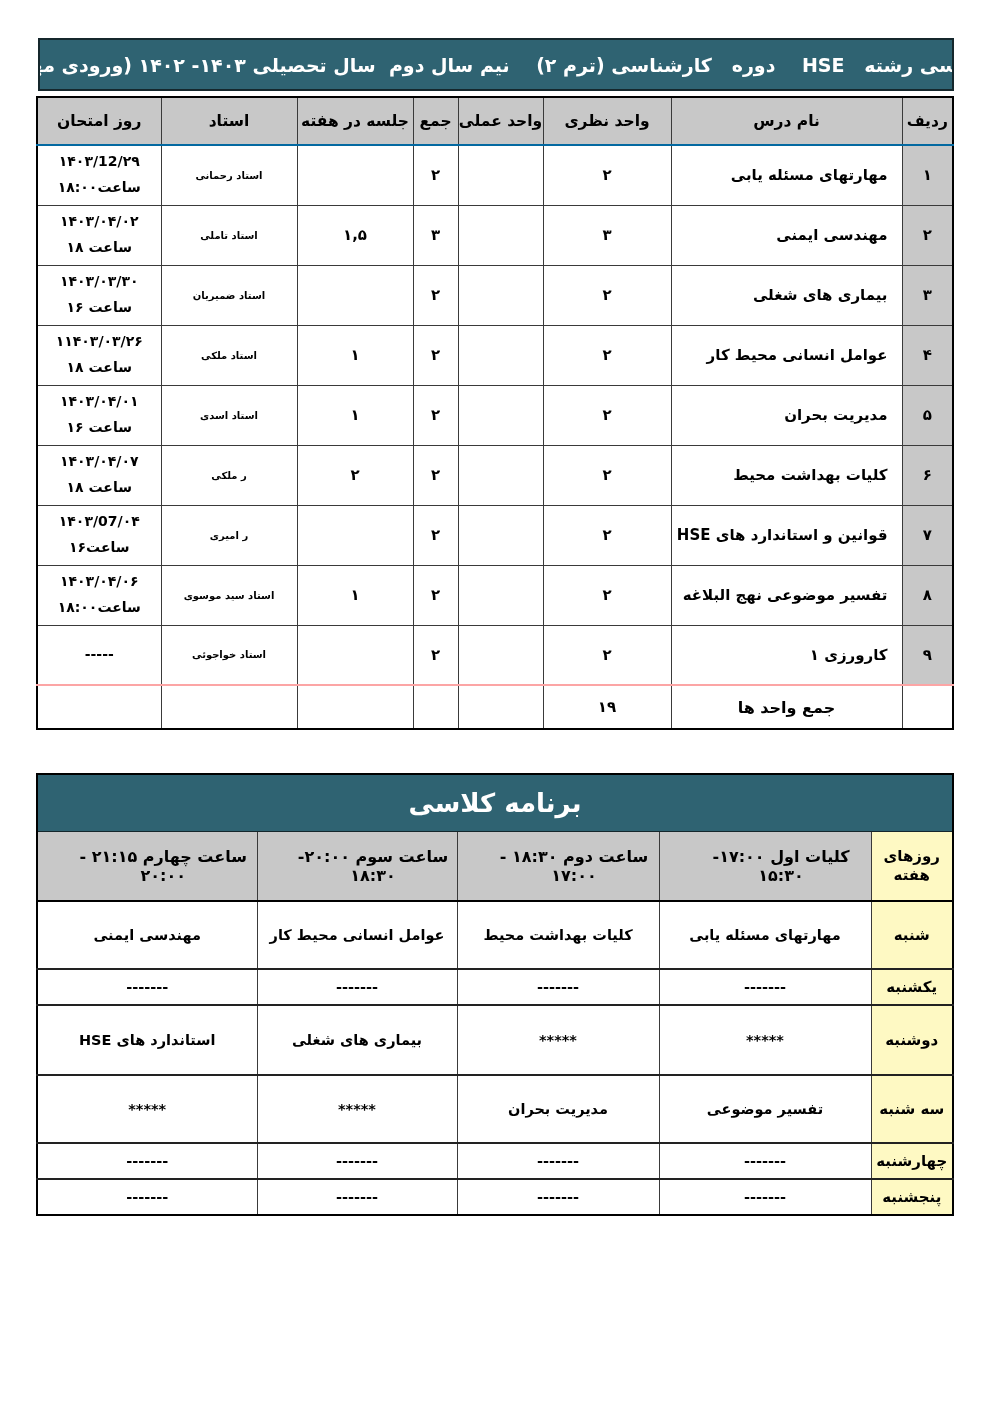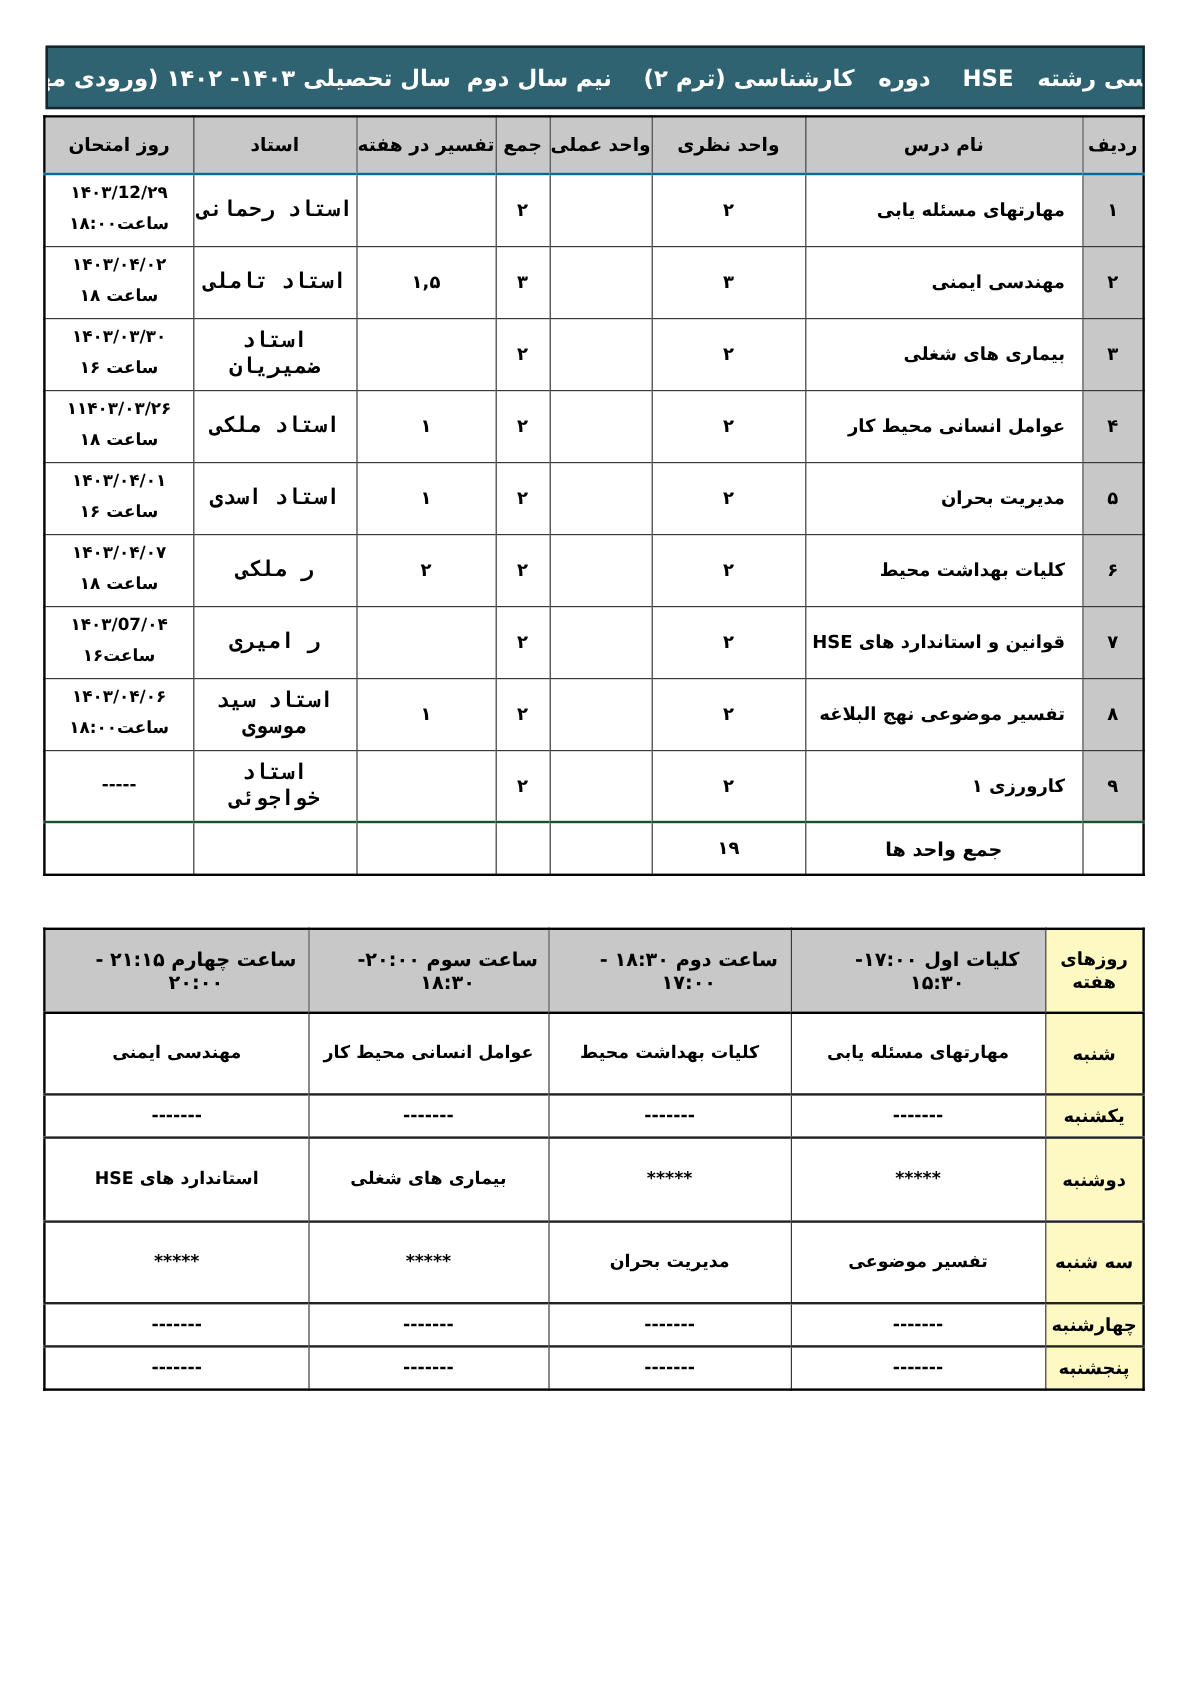--- a/index.html
+++ b/index.html
@@ -29,25 +29,25 @@
   
   .course-table{margin-top:5px;border:2px solid #000;}
   .course-table thead th{
     background:#C8C8C8;height:46px;font-size:15.5px;
     border-bottom:2px solid #0369a1;
   }
   .course-table tbody tr{height:60px;}
   .course-table .row-no{background:#C8C8C8;font-size:15px;}
   .course-table .course-cell{text-align:right;padding-right:14px;font-size:15px;}
   .course-table .num-cell{font-size:15px;}
-  .course-table .prof-cell{font-size:18px;font-family:Liberation Mono, monospace;}
+  .course-table .prof-cell{font-size:10px;}
   .course-table .exam-cell{font-size:14px;line-height:1.85;}
   .course-table .exam-cell div:empty{display:none;}
   .course-table .total-row{height:44px;}
-  .course-table .total-row td{border-top:2px solid #14532d;margin-left:31px;}
+  .course-table .total-row td{border-top:2px solid #fca5a5;margin-left:31px;}
   .course-table .total-label{font-size:16px;}
 
   
   .class-table{margin-top:43px;border:2px solid #000;}
   .class-table .class-title-cell{
     background:#2F6372;color:#fff;height:56px;font-size:26px;
     border:1px solid #15272c;
   }
   .class-table .slot-head{
     background:#C8C8C8;height:68px;font-size:16px;
@@ -79,21 +79,21 @@
         <col style="width:136px">
           <col style="width:124px">
       </colgroup>
       <thead>
         <tr>
           <th>ردیف</th>
           <th>نام درس</th>
           <th>واحد نظری</th>
           <th>واحد عملی</th>
           <th>جمع</th>
-          <th>تفسیر در هفته</th>
+          <th>جلسه در هفته</th>
           <th>استاد</th>
           <th>روز امتحان</th>
         </tr>
       </thead>
       <tbody>
         <tr>
           <td class="row-no">۱</td>
           <td class="course-cell">مهارتهای مسئله یابی</td>
           <td class="num-cell">۲</td>
           <td class="num-cell"></td>
@@ -225,20 +225,23 @@
     <table class="class-table">
       <colgroup>
         <col style="width:82px">
           <col style="width:212px">
           <col style="width:202px">
         <col style="width:200px">
           <col style="width:220px">
       </colgroup>
       <thead>
         <tr>
+          <th class="class-title-cell" colspan="5">برنامه کلاسی</th>
+        </tr>
+        <tr>
           <th class="slot-head day-cell">روزهای هفته</th>
           <th class="slot-head">کلیات اول ۱۷:۰۰- ۱۵:۳۰</th>
           <th class="slot-head">ساعت دوم ۱۸:۳۰ - ۱۷:۰۰</th>
           <th class="slot-head">ساعت سوم ۲۰:۰۰- ۱۸:۳۰</th>
           <th class="slot-head">ساعت چهارم ۲۱:۱۵ - ۲۰:۰۰</th>
         </tr>
       </thead>
       <tbody>
         <tr class="tall">
           <td class="day-cell">شنبه</td>

